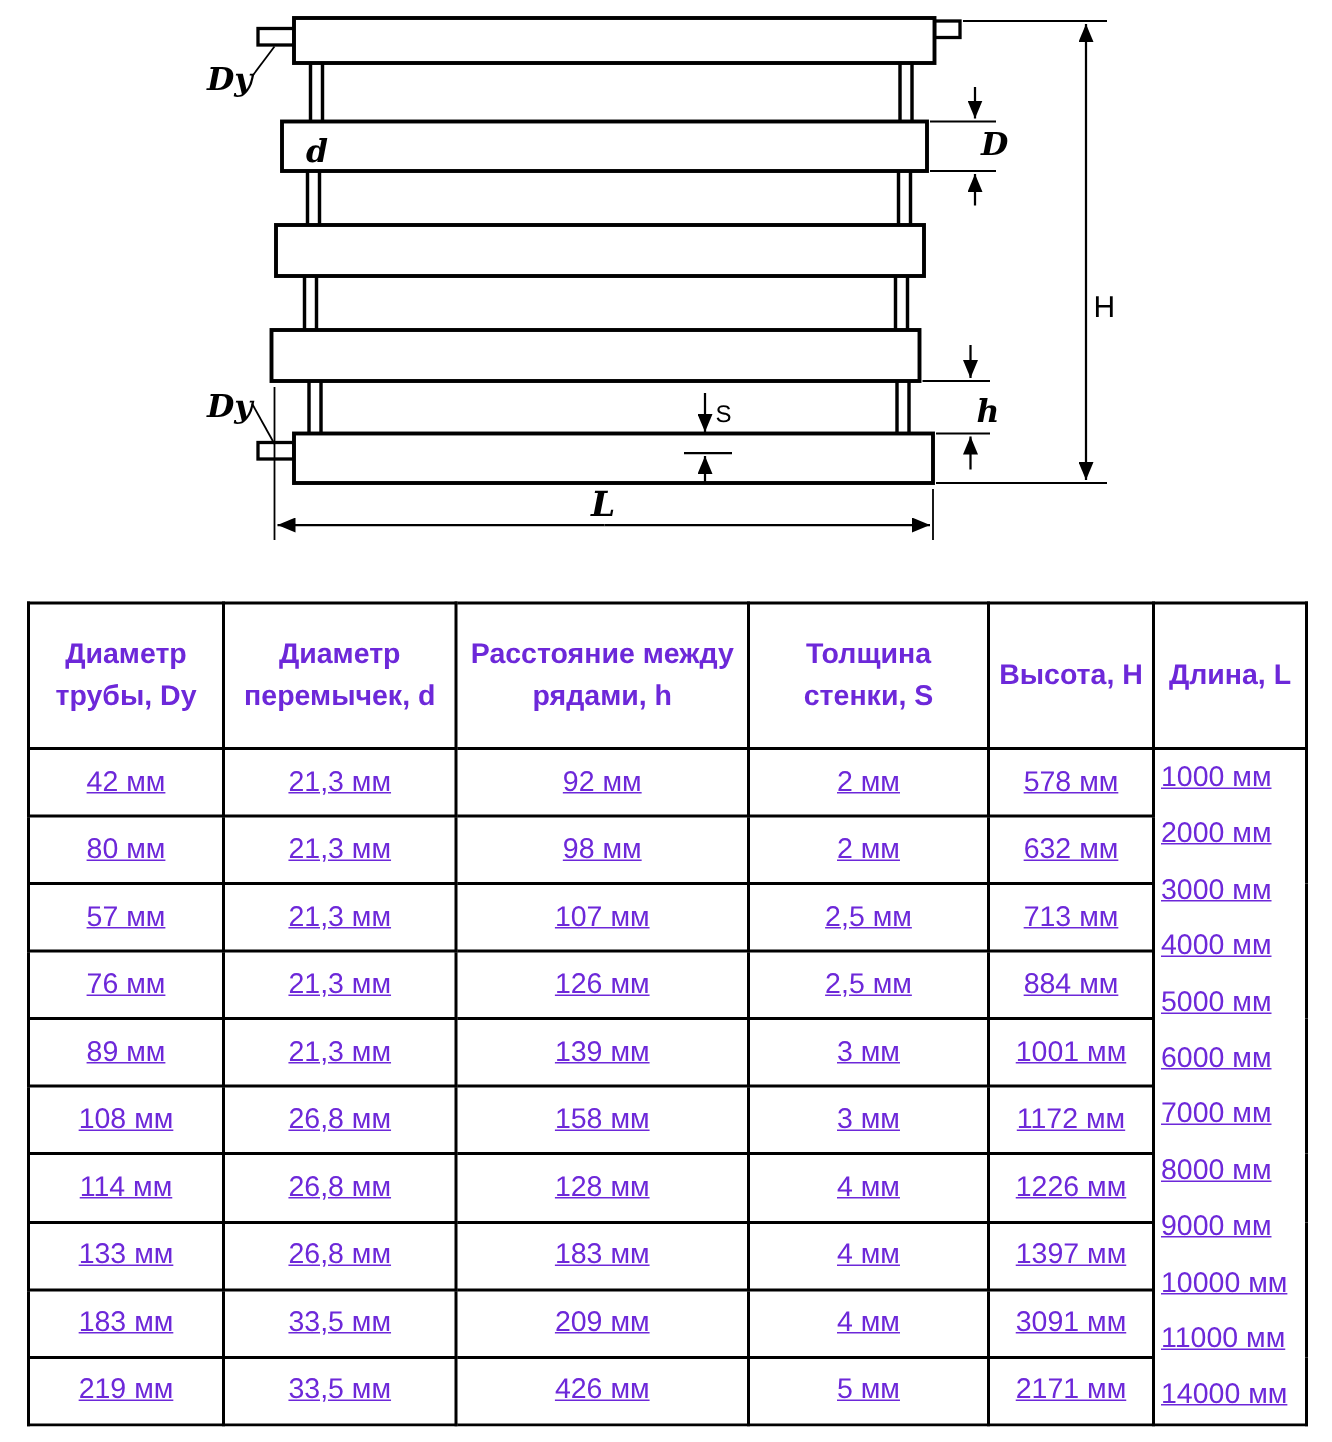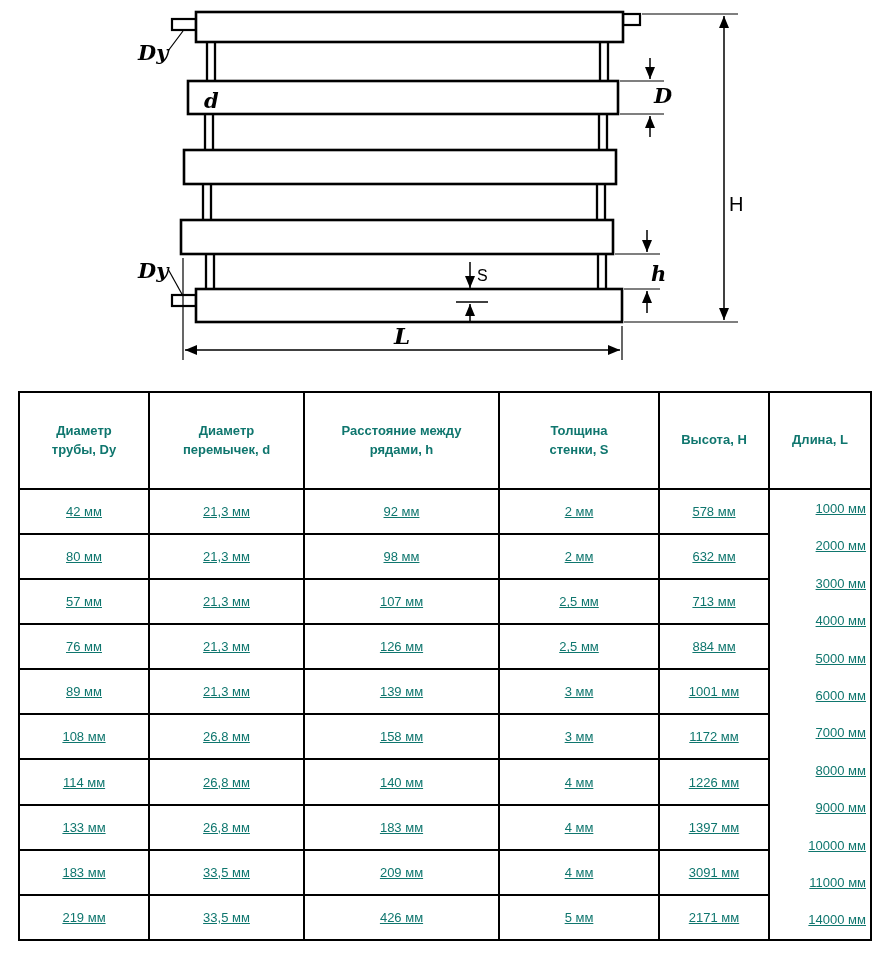--- a/index.html
+++ b/index.html
@@ -21,42 +21,42 @@
   .lbl    { font-family: "DejaVu Serif", serif; font-style: italic; font-weight: bold; font-size: 21px; fill: #000; }
   .lblL   { font-family: "DejaVu Serif", serif; font-style: italic; font-weight: bold; font-size: 23px; fill: #000; }
   .plain  { font-family: "Liberation Sans", sans-serif; font-size: 20px; fill: #000; }
   .plainS { font-family: "Liberation Sans", sans-serif; font-size: 16px; fill: #000; }
 
   
   table.spec {
     border-collapse: collapse;
     table-layout: fixed;
     width: 852px;
-    margin: 13px 0 0 18px;
-    font-size: 13px;
-    color: #0f766e;
+    margin: 23px 0 0 18px;
+    font-size: 19px;
+    color: #6d28d9;
   }
   table.spec th, table.spec td {
     border: 2px solid #000;
     text-align: center;
     vertical-align: middle;
     padding: 0 4px;
     background: #fff;
   }
   table.spec th {
     font-weight: bold;
     height: 95px;
     white-space: pre-line;
     line-height: 1.45;
   }
   table.spec tbody tr { height: 45px; text-decoration: underline; }
   td.len-cell { padding: 2px 0; }
   .len-line {
     line-height: 37.4px;
-    text-align: right;
+    text-align: left;
     white-space: nowrap;
   }
 </style>
 </head>
 <body>
 
 <div class="page">
 
   <div class="diagram-wrap">
     <svg width="888" height="378" viewBox="0 0 888 378" xmlns="http://www.w3.org/2000/svg">
@@ -228,21 +228,21 @@
       <tr>
         <td>108 мм</td>
         <td>26,8 мм</td>
         <td>158 мм</td>
         <td>3 мм</td>
         <td>1172 мм</td>
       </tr>
       <tr>
         <td>114 мм</td>
         <td>26,8 мм</td>
-        <td>140 мм</td>
+        <td>128 мм</td>
         <td>4 мм</td>
         <td>1226 мм</td>
       </tr>
       <tr>
         <td>133 мм</td>
         <td>26,8 мм</td>
         <td>183 мм</td>
         <td>4 мм</td>
         <td>1397 мм</td>
       </tr>

